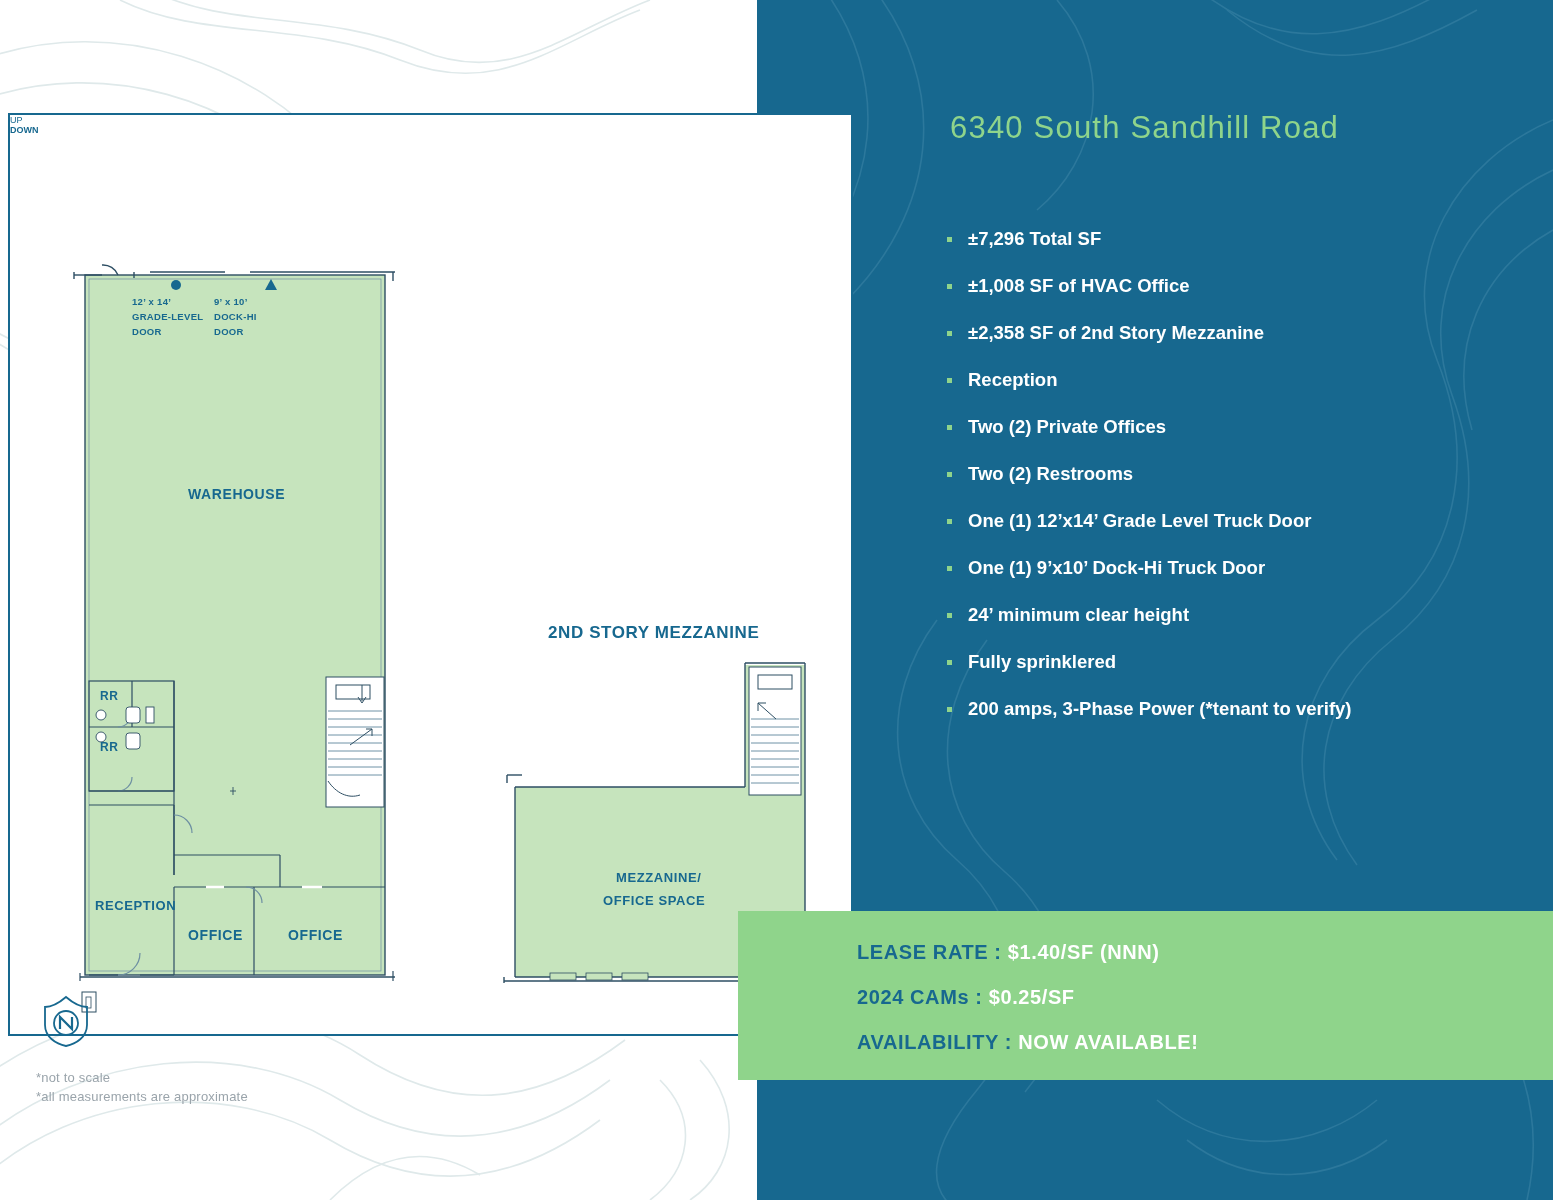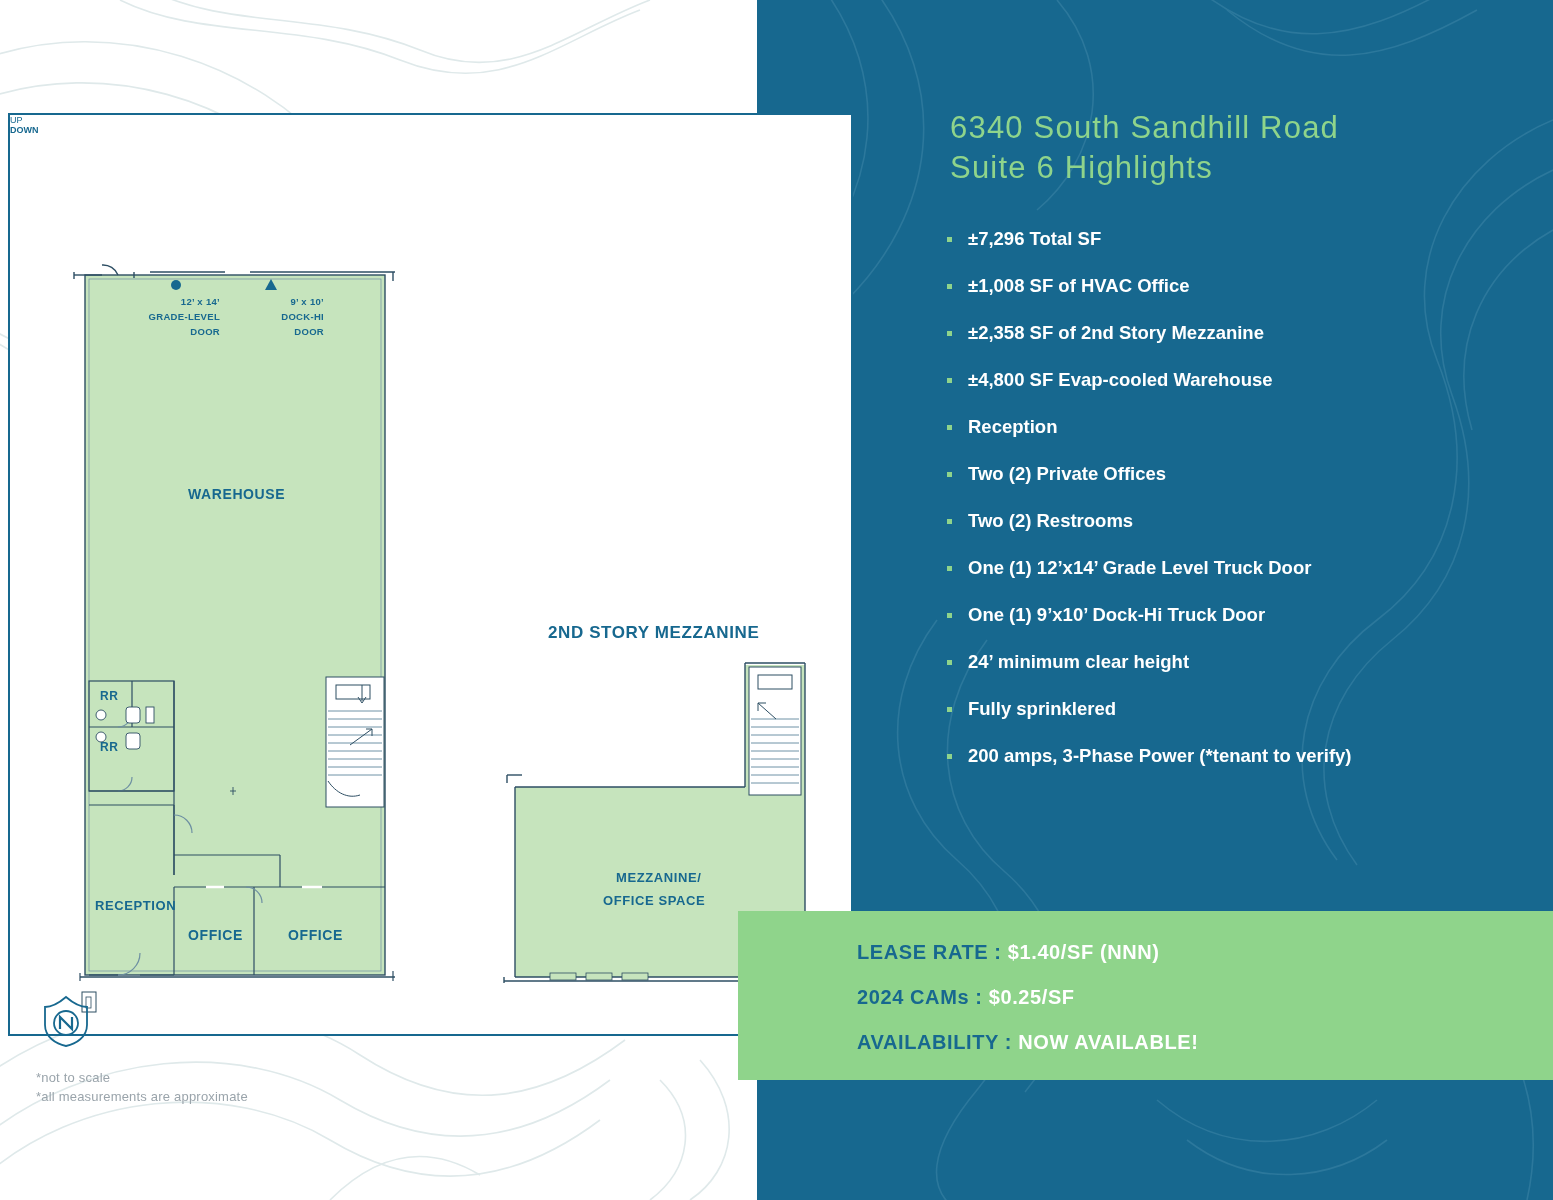--- a/index.html
+++ b/index.html
@@ -86,30 +86,30 @@
   .lbl-rr1       { left: 90px;  top: 574px; font-size: 12px; }
   .lbl-rr2       { left: 90px;  top: 625px; font-size: 12px; }
   .lbl-mezz-title{ left: 538px; top: 508px; font-size: 17px; }
   .lbl-mezz1     { left: 606px; top: 755px; font-size: 13px; text-align: center; }
   .lbl-mezz2     { left: 593px; top: 778px; font-size: 13px; }
   .lbl-up        { left: 330px; top: 575px; font-size: 9px; color:#17688f; font-weight:normal;}
   .lbl-down      { left: 752px; top: 573px; font-size: 9px; color:#17688f; font-weight:bold;}
 
   .door-note {
     position: absolute;
-    text-align: right;
+    text-align: left;
     color: #17688f;
     font-weight: bold;
     font-size: 9.5px;
     line-height: 15px;
     letter-spacing: .3px;
     white-space: nowrap;
   }
   .door-grade { left: 122px; top: 179px; width: 88px; }
-  .door-dock  { left: 232px; top: 179px; width: 82px; }
+  .door-dock  { left: 204px; top: 179px; width: 82px; }
 
   
   .headline {
     position: absolute;
     left: 950px;
     top: 108px;
     width: 600px;
     color: #8fd48b;
     font-size: 31px;
     letter-spacing: 1.2px;
@@ -376,28 +376,26 @@
         <path d="M20 34 L20 22 L32 34 L32 22" fill="none" stroke="#17688f" stroke-width="2.2"></path>
       </svg>
 
       <div class="note note1">*not to scale</div>
       <div class="note note2">*all measurements are approximate</div>
     </div>
   </div>
 
   <div class="headline">
     <span>6340 South Sandhill Road</span>
-    <span class="l2">Suite 6 Highlights</span>
   </div>
 
   <ul class="bullets">
     <li>±7,296 Total SF</li>
     <li>±1,008 SF of HVAC Office</li>
     <li>±2,358 SF of 2nd Story Mezzanine</li>
-    <li>±4,800 SF Evap-cooled Warehouse</li>
     <li>Reception</li>
     <li>Two (2) Private Offices</li>
     <li>Two (2) Restrooms</li>
     <li>One (1) 12’x14’ Grade Level Truck Door</li>
     <li>One (1) 9’x10’ Dock-Hi Truck Door</li>
     <li>24’ minimum clear height</li>
     <li>Fully sprinklered</li>
     <li>200 amps, 3-Phase Power (*tenant to verify)</li>
   </ul>
 

